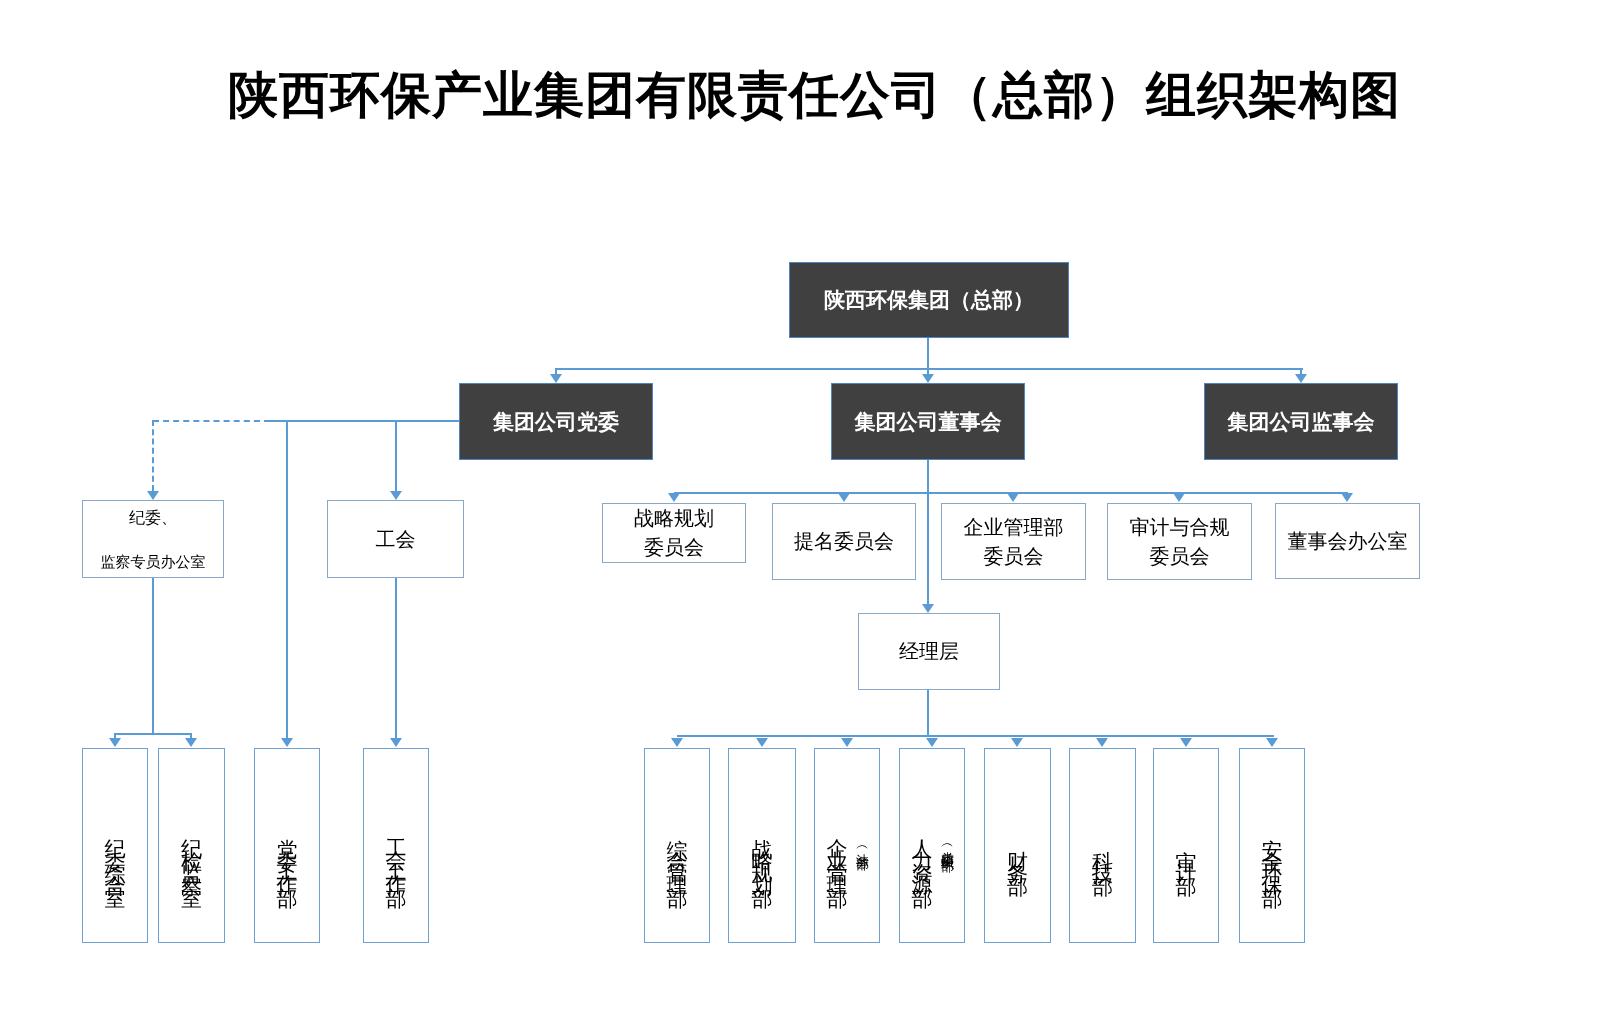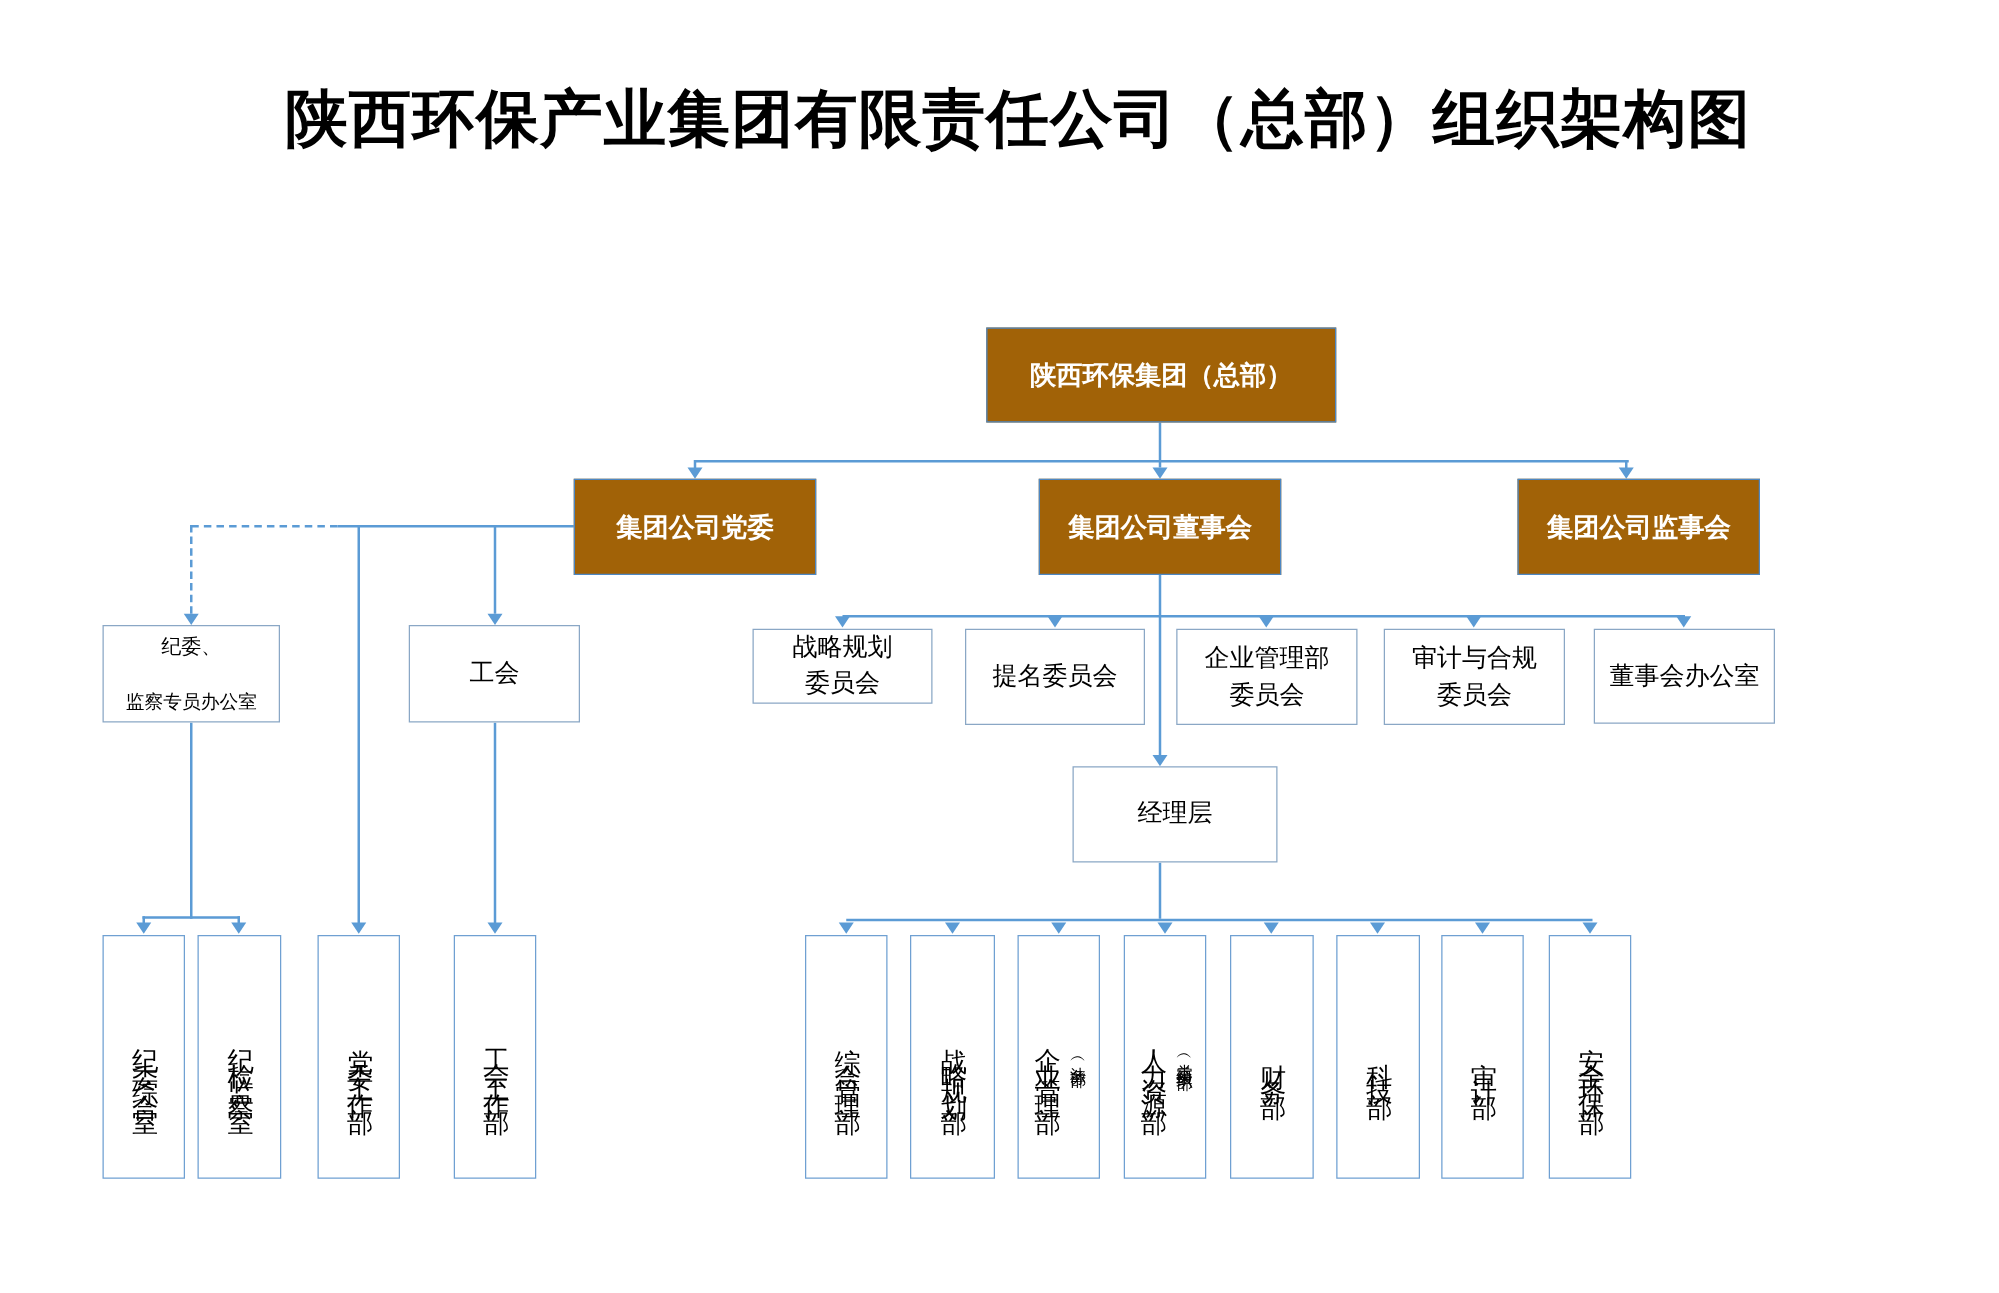--- a/index.html
+++ b/index.html
@@ -6,21 +6,21 @@
   #canvas{
     position:relative;width:1599px;height:1034px;background:#ffffff;overflow:hidden;
     font-family:"Liberation Sans",sans-serif;color:#000;
   }
   .title{
     position:absolute;left:0;top:62px;width:1599px;padding-left:30px;box-sizing:border-box;
     text-align:center;font-family:"DejaVu Serif",serif;font-weight:900;
     font-size:50px;letter-spacing:1px;color:#000;
   }
   .box-blue{
-    position:absolute;background:#a16207;border:1px solid #4D87C3;box-sizing:border-box;
+    position:absolute;background:#404040;border:1px solid #4D87C3;box-sizing:border-box;
     color:#fff;font-weight:bold;font-size:21px;
     display:flex;align-items:center;justify-content:center;text-align:center;
   }
   .box-white{
     position:absolute;background:#fff;border:1.5px solid #8AA7C5;box-sizing:border-box;
     display:flex;flex-direction:column;align-items:center;justify-content:center;
     text-align:center;font-size:20px;line-height:1.45;color:#000;
   }
   .vbox{
     position:absolute;background:#fff;border:1.5px solid #6FA0D2;box-sizing:border-box;
@@ -96,21 +96,21 @@
   <div class="box-blue" style="left:789px;top:262px;width:280px;height:76px;">
     <span>陕西环保集团（总部）</span>
   </div>
 
   <div class="box-blue" style="left:459px;top:383px;width:194px;height:77px;">
     <span>集团公司党委</span>
   </div>
   <div class="box-blue" style="left:831px;top:383px;width:194px;height:77px;">
     <span>集团公司董事会</span>
   </div>
-  <div class="box-blue" style="left:1204px;top:383px;width:194px;height:77px;margin-left:10px;">
+  <div class="box-blue" style="left:1204px;top:383px;width:194px;height:77px;">
     <span>集团公司监事会</span>
   </div>
 
   <div class="box-white" style="left:82px;top:500px;width:142px;height:78px;">
     <span class="jw-line1">纪委、</span>
     <span class="jw-line2">监察专员办公室</span>
   </div>
   <div class="box-white" style="left:327px;top:500px;width:137px;height:78px;">
     <span>工会</span>
   </div>
@@ -129,21 +129,21 @@
   </div>
   <div class="box-white" style="left:1107px;top:503px;width:145px;height:77px;text-align:center;">
     <span>审计与合规</span>
     <span>委员会</span>
   </div>
   <div class="box-white" style="left:1275px;top:503px;width:145px;height:76px;">
     <span>董事会办公室</span>
     <span></span>
   </div>
 
-  <div class="box-white" style="left:858px;top:613px;width:164px;height:77px;">
+  <div class="box-white" style="left:858px;top:613px;width:142px;height:77px;">
     <span>经理层</span>
   </div>
 
   <div class="vbox" style="left:82px;top:748px;width:66px;height:195px;">
     <span class="vmain">纪委综合室</span>
   </div>
   <div class="vbox" style="left:158px;top:748px;width:67px;height:195px;">
     <span class="vmain">纪检监察室</span>
   </div>
   <div class="vbox" style="left:254px;top:748px;width:66px;height:195px;">

